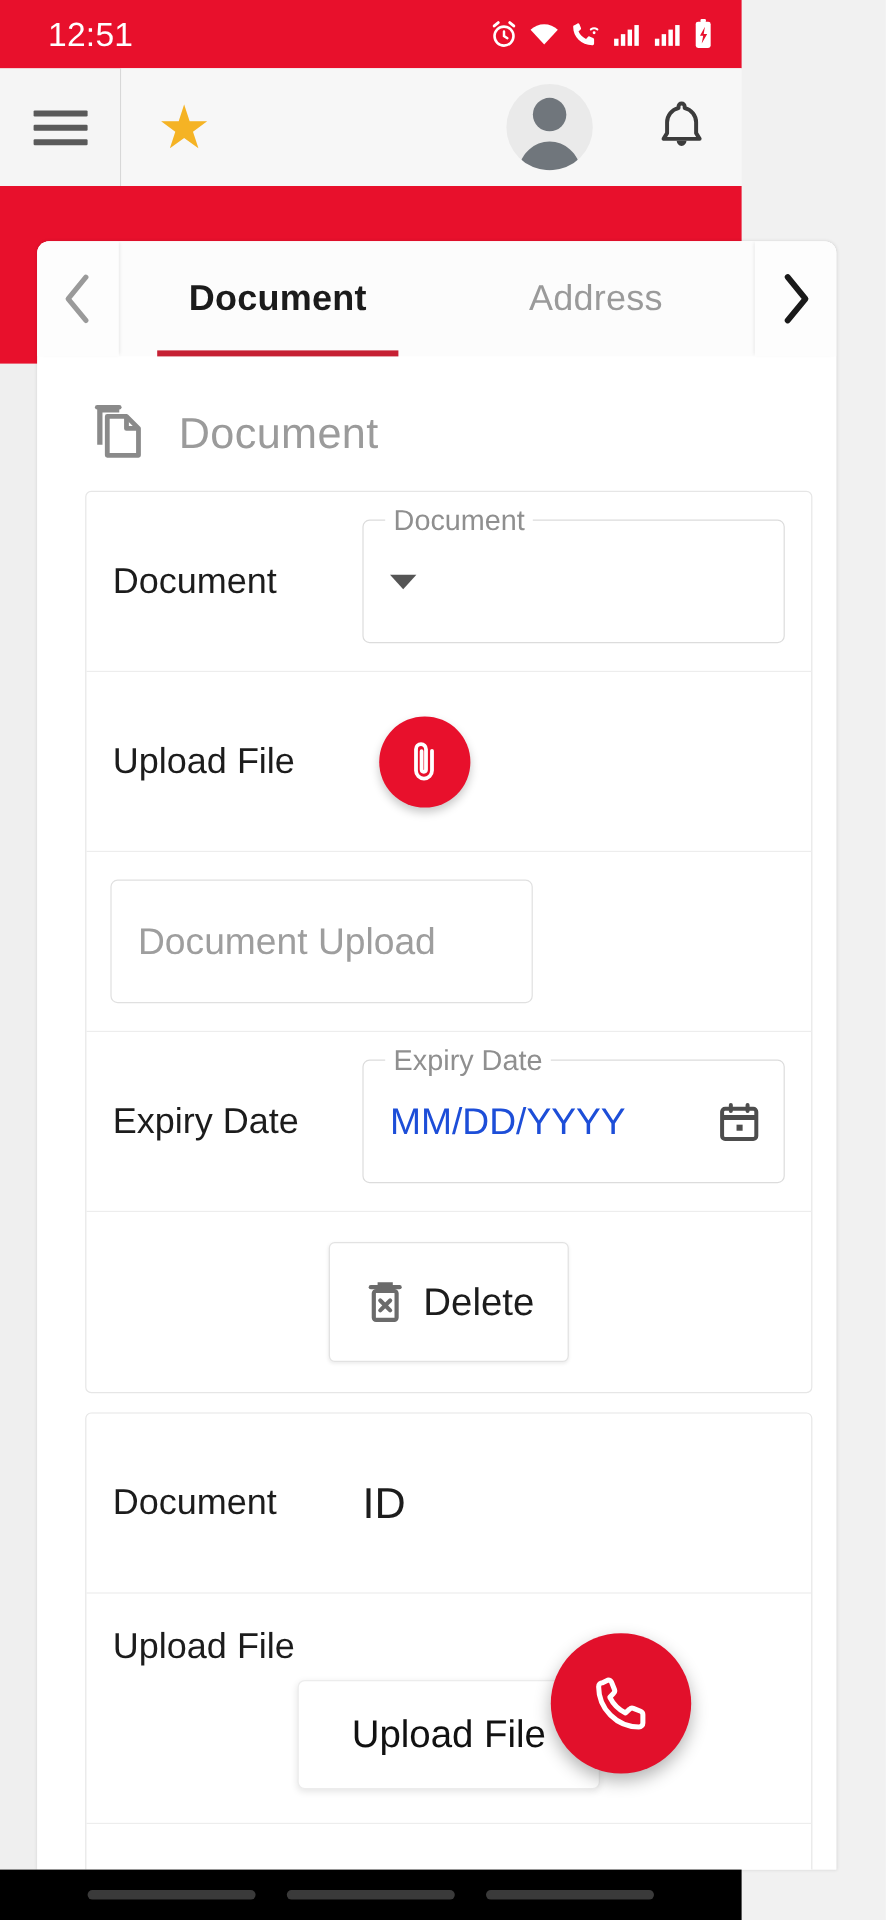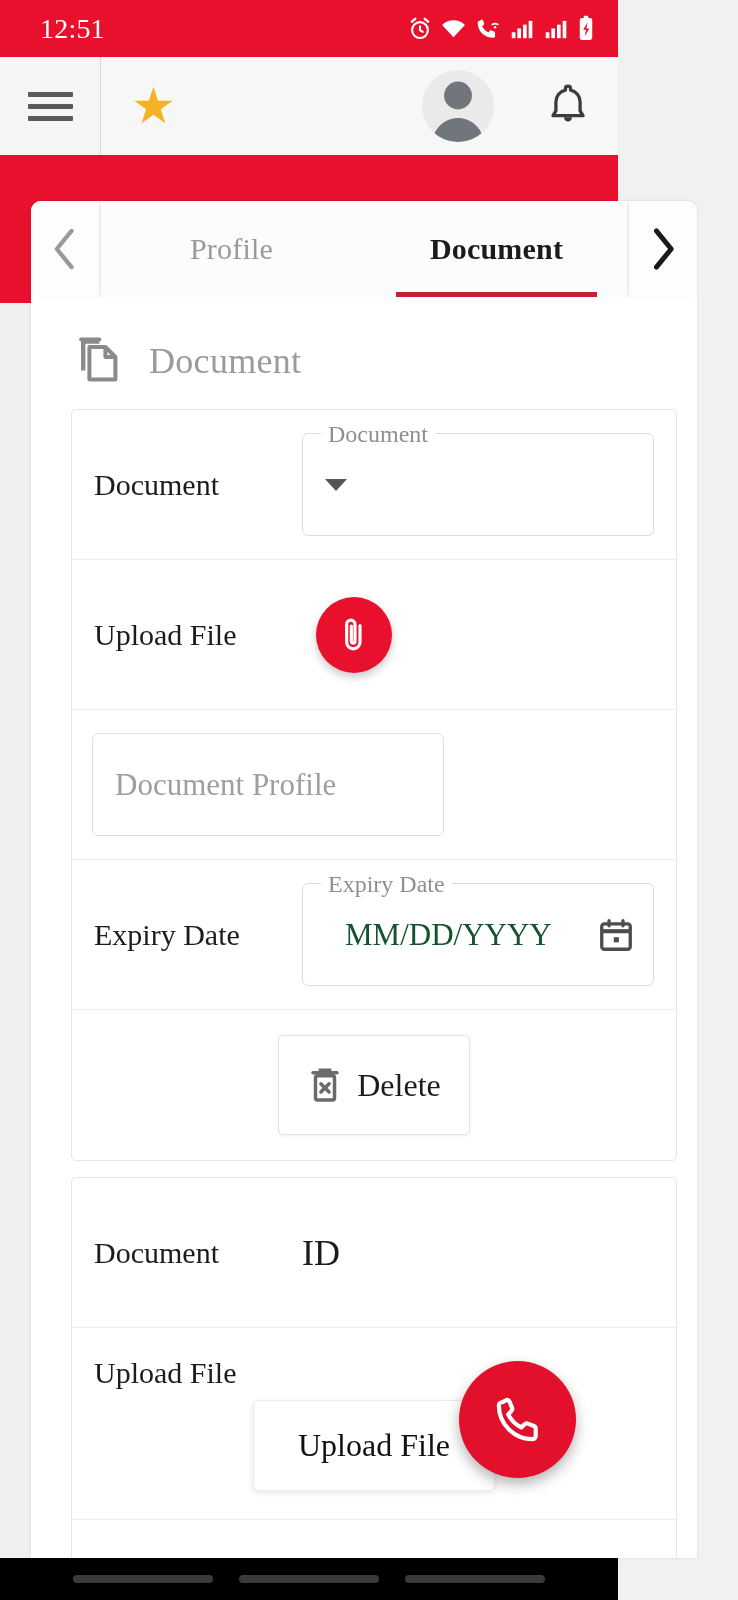--- a/index.html
+++ b/index.html
@@ -2,21 +2,21 @@
 <html><head>
 <meta charset="utf-8">
 <style>
   * { box-sizing: border-box; margin: 0; padding: 0; }
   html, body {
     width: 738px; height: 1600px;
     font-family: "Liberation Sans", sans-serif;
     background: #f1f1f1;
     overflow: hidden;
   }
-  .phone { position: relative; width: 618px; height: 1600px; background: #efefef; font-family: Liberation Serif, serif; }
+  .phone { position: relative; width: 618px; height: 1600px; background: #efefef; }
 
   
   .statusbar {
     height: 57px; background: #e8102c;
     display: flex; align-items: center; justify-content: space-between;
     padding: 0 22px 0 40px;
   }
   .status-time { color: #fff; font-size: 28px; letter-spacing: .2px; }
   .status-icons { display: flex; align-items: center; gap: 7px; }
   .status-icons svg { display: block; }
@@ -105,21 +105,21 @@
   .outlined {
     position: relative; border: 1px solid #dcdcdc; border-radius: 6px;
     height: 103px; width: 352px; display: flex; align-items: center;
     padding: 0 18px 0 22px; background: #fff;
   }
   .outlined .float-label {
     position: absolute; top: -13px; left: 18px; background: #fff;
     padding: 0 7px; font-size: 24px; color: #8f8f8f;
   }
   .outlined .value { font-size: 31px; color: #1c1c1c; flex: 1; }
-  .outlined .value.ph { color: #14532d; margin-left: 20px; }
+  .outlined .value.ph { color: #1d4ed8; }
   .caret { width: 0; height: 0; border-left: 11px solid transparent;
            border-right: 11px solid transparent; border-top: 12px solid #555; }
 
   .plain-input {
     border: 1px solid #e0e0e0; border-radius: 6px; height: 103px; width: 352px;
     display: flex; align-items: center; padding: 0 22px;
     font-size: 31px; color: #9e9e9e; background: #fff;
   }
 
   
@@ -239,22 +239,22 @@
 
   <div class="panel">
 
     <div class="tabbar">
       <div class="tab-arrow left">
         <svg width="30" height="46" viewBox="0 0 18 28">
           <path d="M13 3 4 14l9 11" fill="none" stroke="#9a9a9a" stroke-width="2.6" stroke-linecap="round" stroke-linejoin="round"></path>
         </svg>
       </div>
       <div class="tabs-scroll">
-        <div class="tab">Profile</div>
         <div class="tab active">Document</div>
+        <div class="tab">Address</div>
       </div>
       <div class="tab-arrow right">
         <svg width="30" height="46" viewBox="0 0 18 28">
           <path d="M5 3l9 11-9 11" fill="none" stroke="#1a1a1a" stroke-width="3" stroke-linecap="round" stroke-linejoin="round"></path>
         </svg>
       </div>
     </div>
 
     <div class="body">
 
@@ -286,21 +286,21 @@
             <div class="attach-fab">
               <svg width="40" height="40" viewBox="0 0 24 24">
                 <path d="M15.6 6.4v9.9a4 4 0 0 1-8 0V5.6a2.5 2.5 0 0 1 5 0v10.2a1.1 1.1 0 0 1-2.2 0V6.6" fill="none" stroke="#fff" stroke-width="1.9" stroke-linecap="round" stroke-linejoin="round"></path>
               </svg>
             </div>
           </div>
         </div>
 
         <div class="row">
           <div class="row-field">
-            <div class="plain-input">Document Profile</div>
+            <div class="plain-input">Document Upload</div>
           </div>
         </div>
 
         <div class="row">
           <div class="row-label">Expiry Date</div>
           <div class="row-field">
             <div class="outlined">
               <div class="float-label">Expiry Date</div>
               <div class="value ph">MM/DD/YYYY</div>
               <svg width="38" height="38" viewBox="0 0 24 24">

